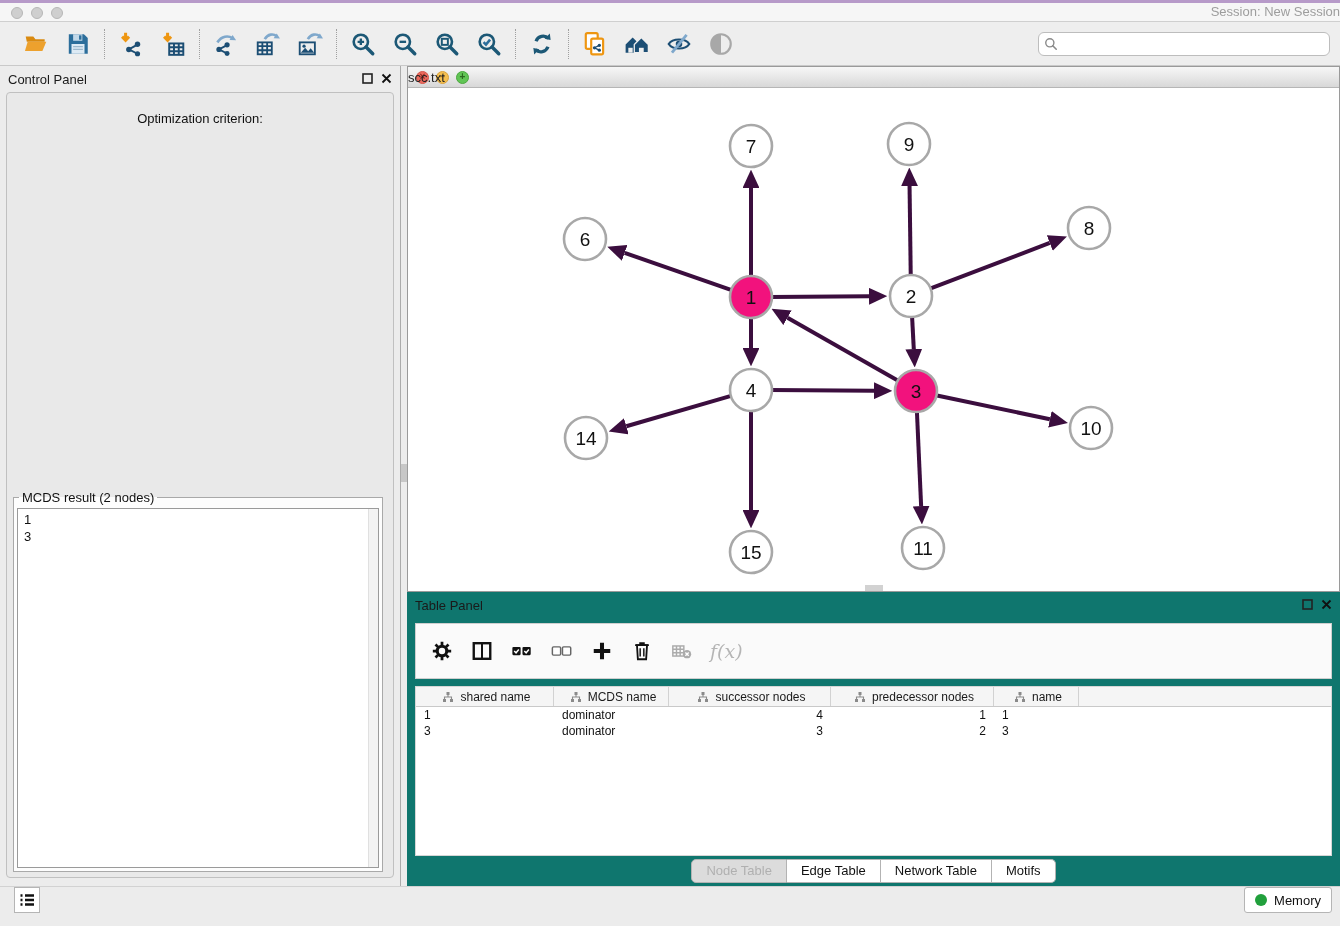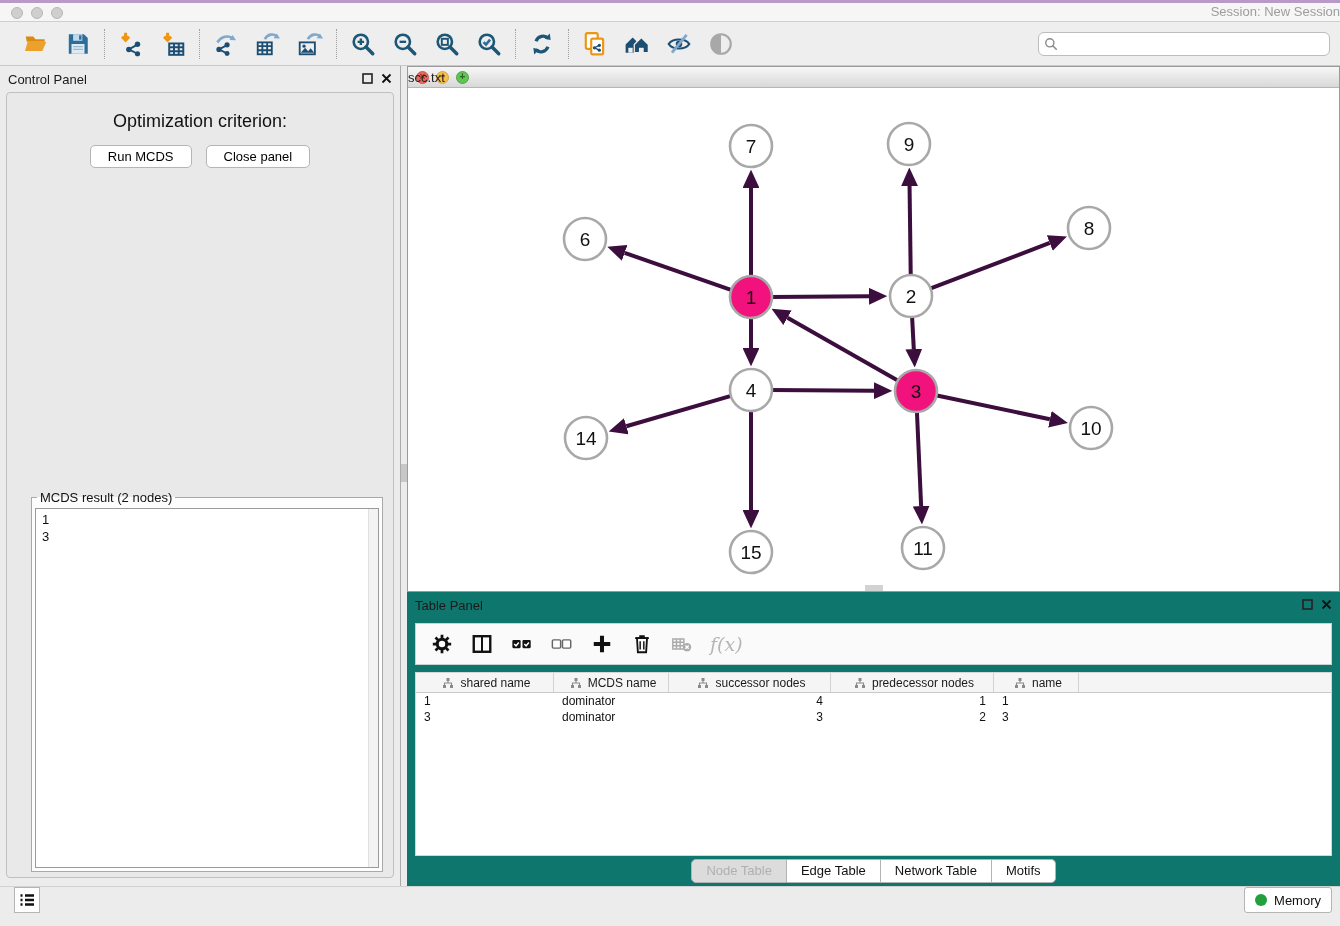--- a/index.html
+++ b/index.html
@@ -29,30 +29,30 @@
   .control-panel { width:400px; position:relative; background:#ececec; display:flex; flex-direction:column; }
   .panel-head { height:26px; display:flex; align-items:center; padding:0 8px; }
   .panel-title { font-size:13px; color:#1a1a1a; }
   .panel-head .panel-btns { margin-left:auto; display:flex; gap:8px; align-items:center; }
   .tabs-row { display:flex; justify-content:center; height:24px; margin-bottom:-1px; position:relative; z-index:2; }
   .tab { background:#fff; border:1px solid #b3b3b3; border-left:none; padding:3px 14px; font-size:13px; line-height:16px; cursor:pointer; white-space:nowrap; }
   .tab:first-child { border-left:1px solid #b3b3b3; border-radius:5px 0 0 5px; }
   .tab:last-child { border-radius:0 5px 5px 0; }
   .tab.disabled { background:#dcdcdc; color:#b0b0b0; }
   .cp-body { flex:1; margin:0 6px 8px 6px; background:#e9e9e9; border:1px solid #c0c0c0; border-radius:4px; position:relative; padding-top:18px; }
-  .opt-label { text-align:center; font-size:18px; margin-bottom:10px; }
+  .opt-label { text-align:center; font-size:13px; margin-bottom:10px; }
   .select-box { width:312px; height:24px; margin:0 auto; background:#fff; border:1px solid #b5b5b5; border-radius:5px; display:flex; align-items:center; padding:0 8px; font-size:13px; cursor:pointer; }
   .select-box .sel-text { flex:1; }
   .chevrons { display:flex; flex-direction:column; gap:2px; align-items:center; }
   .chevrons i { display:block; width:0; height:0; border-left:4px solid transparent; border-right:4px solid transparent; }
   .chev-up { border-bottom:5px solid #555; }
   .chev-dn { border-top:5px solid #555; }
   .btn-row { display:flex; justify-content:center; gap:14px; margin-top:13px; }
   .btn { background:#fff; border:1px solid #b5b5b5; border-radius:5px; padding:3px 17px; font-size:13px; cursor:pointer; }
-  .result-fieldset { position:absolute; left:24px; right:10px; bottom:5px; height:382px; border:1px solid #a9a9a9; padding:3px; background:#fdfdfd; }
+  .result-fieldset { position:absolute; left:6px; right:10px; bottom:5px; height:382px; border:1px solid #a9a9a9; padding:3px; background:#fdfdfd; }
   .result-fieldset legend { font-size:13px; padding:0 3px; margin-left:2px; color:#111; }
   .result-area { position:relative; width:100%; height:100%; background:#fff; border:1px solid #9a9a9a; overflow:hidden; }
   .result-pre { font-family:"Liberation Sans", sans-serif; font-size:13px; line-height:17px; padding:2px 6px; white-space:pre; }
   .result-scroll { position:absolute; top:0; right:0; width:10px; height:100%; background:#f3f3f3; border-left:1px solid #e0e0e0; }
 
   
   .v-splitter { width:7px; background:#ececec; border-left:1px solid #ababab; position:relative; cursor:col-resize; }
   .v-splitter .grip { position:absolute; top:398px; left:0; width:7px; height:18px; background:#c7c7c7; }
 
   
@@ -66,21 +66,21 @@
   .tl-close { background:#ed6a5e; border:1px solid #d3564b; color:#8e2b22; }
   .tl-min   { background:#f5bf4f; border:1px solid #d9a33e; color:#9a6f22; }
   .tl-max   { background:#61c555; border:1px solid #4ca73f; color:#2c681f; }
   .net-title { position:absolute; left:0; right:0; text-align:left; font-size:13px; color:#222; }
   .net-canvas { flex:1; background:#fff; position:relative; }
   .net-canvas svg { display:block; }
   .canvas-grip { position:absolute; bottom:0; left:50%; margin-left:-9px; width:18px; height:6px; background:#d2d2d2; }
 
   
   .table-panel { flex:1; background:#0f766e; display:flex; flex-direction:column; position:relative; }
-  .tp-toolbar { margin:5px 8px 0 8px; height:42px; background:#fafafa; border:1px solid #cfcfcf; display:flex; align-items:center; gap:16px; padding:0 14px; }
+  .tp-toolbar { margin:5px 8px 0 8px; height:56px; background:#fafafa; border:1px solid #cfcfcf; display:flex; align-items:center; gap:16px; padding:0 14px; }
   .tpi { width:24px; height:24px; display:flex; align-items:center; justify-content:center; cursor:pointer; }
   .tpi svg { width:22px; height:22px; }
   .fx-label { font-family:"DejaVu Serif", serif; font-style:italic; font-size:19px; color:#b5b5b5; }
   .tp-table { margin:7px 8px 0 8px; flex:1; background:#fff; border:1px solid #d6d6d6; display:flex; flex-direction:column; overflow:hidden; }
   .thead { display:flex; height:20px; background:#f5f5f5; border-bottom:1px solid #c9c9c9; }
   .th { display:flex; align-items:center; justify-content:center; gap:6px; font-size:12px; color:#1a1a1a; border-right:1px solid #d2d2d2; height:100%; }
   .th .sort-ic { display:flex; margin-left:4px; }
   .th-fill { flex:1; border-right:none; }
   .trow { display:flex; height:16px; font-size:12px; align-items:center; }
   .td { padding:0 8px; overflow:hidden; white-space:nowrap; }
@@ -289,24 +289,20 @@
         <span><svg width="11" height="11" viewBox="0 0 11 11">
               <rect x="1" y="1" width="9" height="9" fill="none" stroke="#222" stroke-width="1.6"></rect>
             </svg></span>
         <span><svg width="11" height="11" viewBox="0 0 11 11">
               <path class="mini-x" d="M1.5 1.5l8 8M9.5 1.5l-8 8"></path>
             </svg></span>
       </span>
     </div>
     <div class="cp-body">
       <div class="opt-label">Optimization criterion:</div>
-      <div class="btn-row">
-        <button class="btn">Run MCDS</button>
-        <button class="btn">Close panel</button>
-      </div>
       <fieldset class="result-fieldset">
         <legend>MCDS result (2 nodes)</legend>
         <div class="result-area">
           <div class="result-pre">1
 3</div>
           <div class="result-scroll"></div>
         </div>
       </fieldset>
     </div>
   </div>

